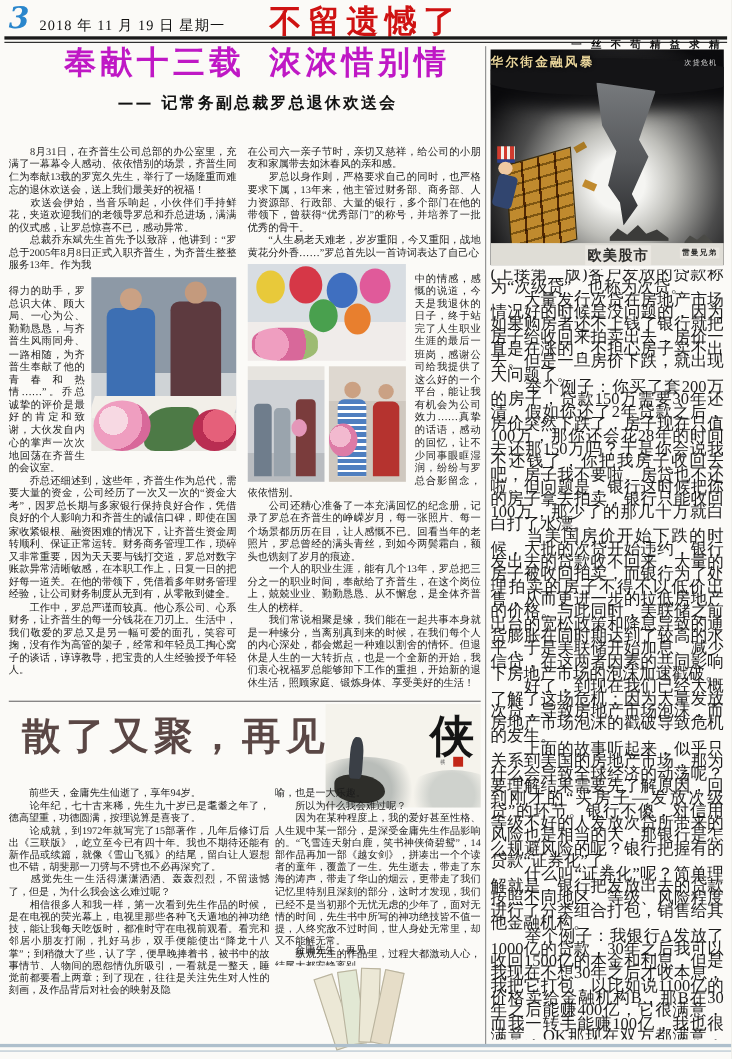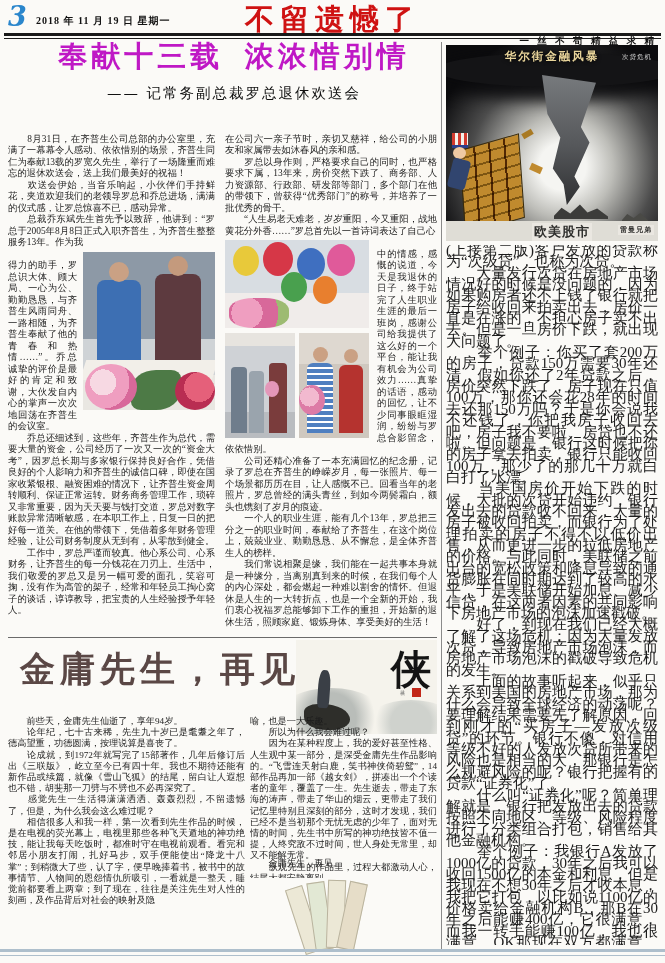--- a/index.html
+++ b/index.html
@@ -3,38 +3,38 @@
 <meta charset="utf-8">
 <style>
   html,body{margin:0;padding:0;background:#e9e7e2;}
   #paper{position:relative;width:665px;height:963px;background:#fbfaf7;margin:0 auto;
          font-family:"Liberation Serif","DejaVu Serif",serif;overflow:hidden;}
   .abs{position:absolute;}
 
   
   #page-no{left:8px;top:2px;font-family:"DejaVu Serif",serif;font-style:italic;font-weight:bold;
            font-size:27px;line-height:30px;}
-  #hdr-date{left:36px;top:14px;font-size:10px;font-weight:bold;letter-spacing:1px;color:#111;}
+  #hdr-date{left:36px;top:14px;font-size:13px;font-weight:normal;letter-spacing:1px;color:#111;}
   #masthead{left:0;top:0px;width:665px;text-align:center;font-family:"DejaVu Sans",sans-serif;
             font-weight:900;font-size:29px;letter-spacing:6px;}
   #hdr-motto{right:8px;top:15px;font-size:9.5px;font-weight:bold;letter-spacing:3px;color:#111;margin-top:20px;}
   .hdr-rule-thick{left:4px;top:33px;width:657px;height:3px;background:#1a1a1a;}
   .hdr-rule-thin{left:4px;top:38px;width:657px;height:1px;background:#1a1a1a;}
 
   
   .body-text{font-size:9.4px;line-height:11.5px;text-align:justify;color:#1c1c1c;
              white-space:pre-line;overflow:hidden;}
   .jy-text{font-size:9.2px;line-height:11.2px;}
   .fin-text{font-size:15px;line-height:11.35px;}
 
   
   #ret-headline{left:30px;top:42px;width:408px;text-align:center;font-family:Liberation Mono, monospace;
                 font-weight:900;font-size:29px;letter-spacing:4px;line-height:34px;}
   #ret-subtitle{left:30px;top:84px;width:408px;text-align:center;font-family:"DejaVu Sans",sans-serif;
-                font-weight:normal;font-size:14.5px;letter-spacing:2px;color:#111;}
+                font-weight:bold;font-size:14.5px;letter-spacing:2px;color:#111;}
   #ret-byline{left:200px;top:104px;width:232px;text-align:right;font-size:9.5px;font-weight:bold;color:#111;}
   #ret-col1{left:8px;top:122px;width:207px;height:512px;}
   #ret-col2{left:225px;top:122px;width:212px;height:512px;}
 
   .floatA{float:right;width:132px;height:158px;margin:3px 0 4px 6px;position:relative;overflow:hidden;
           background:linear-gradient(180deg,#8d99a6 0 55%,#cfd3d6 55% 78%,#e9e7e2 78% 100%);}
   .floatB{float:left;width:144px;height:198px;margin:3px 8px 3px 0;position:relative;}
 
   
   .pA-man1{left:14px;top:28px;width:44px;height:86px;background:#3d6fb3;border-radius:8px 8px 0 0;}
@@ -105,21 +105,21 @@
              font-weight:bold;color:#222;letter-spacing:1px;}
   .sig-seal{left:50px;top:84px;width:8px;height:8px;position:absolute;background:#c22718;}
 
   
   #v-rule{left:441px;top:42px;width:1px;height:908px;background:#8a8a8a;}
   #cartoon{left:446px;top:45px;width:212px;height:196px;background:
            radial-gradient(circle at 55% 62%,#f5f5f2 0 14%,#bdbdb8 30%,#4c4c4c 55%,#0c0c0e 80%);
            overflow:hidden;}
   .ct-cloud{left:-10px;top:8px;width:240px;height:34px;position:absolute;border-radius:50%;
             background:#141416;box-shadow:0 6px 14px 8px rgba(10,10,12,.9);}
-  .ct-title{left:0;top:4px;width:212px;position:absolute;text-align:center;
+  .ct-title{left:0;top:4px;width:212px;position:absolute;
             font-family:Liberation Mono, monospace;font-weight:bold;font-size:11.5px;
             letter-spacing:2px;color:#e8d49a;text-shadow:0 0 4px #000;}
   .ct-sub{right:6px;top:8px;position:absolute;font-size:6.5px;color:#d8d8d8;letter-spacing:1px;}
   .ct-tornado{left:96px;top:30px;width:54px;height:130px;position:absolute;
               background:linear-gradient(180deg,#777a7d 0,#55575a 55%,#2f3032 100%);
               clip-path:polygon(0 0,100% 6%,72% 40%,88% 52%,60% 78%,70% 86%,46% 100%,40% 84%,20% 72%,34% 48%,10% 30%);}
   .ct-wall{left:16px;top:96px;width:58px;height:84px;position:absolute;transform:skewY(-12deg) rotate(-4deg);
            background:repeating-linear-gradient(0deg,#c08a2e 0 9px,#7d5512 9px 11px),
                       repeating-linear-gradient(90deg,rgba(0,0,0,0) 0 13px,#6b4a10 13px 15px);
            background-blend-mode:multiply;border:1px solid #3a2a08;}
@@ -174,21 +174,21 @@
       <span class="abs pA-flow1"></span>
       <span class="abs pA-flow2"></span>
     </span>
     <span>得力的助手，罗总识大体、顾大局、一心为公、勤勤恳恳，与齐普生风雨同舟、一路相随，为齐普生奉献了他的青春和热情……”。乔总诚挚的评价是最好的肯定和致谢，大伙发自内心的掌声一次次地回荡在齐普生的会议室。
 　　乔总还细述到，这些年，齐普生作为总代，需要大量的资金，公司经历了一次又一次的“资金大考”，因罗总长期与多家银行保持良好合作，凭借良好的个人影响力和齐普生的诚信口碑，即使在国家收紧银根、融资困难的情况下，让齐普生资金周转顺利、保证正常运转。财务商务管理工作，琐碎又非常重要，因为天天要与钱打交道，罗总对数字账款异常清晰敏感，在本职工作上，日复一日的把好每一道关。在他的带领下，凭借着多年财务管理经验，让公司财务制度从无到有，从零散到健全。
 　　工作中，罗总严谨而较真。他心系公司、心系财务，让齐普生的每一分钱花在刀刃上。生活中，我们敬爱的罗总又是另一幅可爱的面孔，笑容可掬，没有作为高管的架子，经常和年轻员工掏心窝子的谈话，谆谆教导，把宝贵的人生经验授予年轻人。</span>
   </div>
 
   <div class="abs body-text" id="ret-col2">
     <span>在公司六一亲子节时，亲切又慈祥，给公司的小朋友和家属带去如沐春风的亲和感。
-　　罗总以身作则，严格要求自己的同时，也严格要求下属，13年来，房价突然下跌了、商务部、人力资源部、行政部、研发部等部门，多个部门在他的带领下，曾获得“优秀部门”的称号，并培养了一批优秀的骨干。
+　　罗总以身作则，严格要求自己的同时，也严格要求下属，13年来，他主管过财务部、商务部、人力资源部、行政部、大量的银行，多个部门在他的带领下，曾获得“优秀部门”的称号，并培养了一批优秀的骨干。
 　　“人生易老天难老，岁岁重阳，今又重阳，战地黄花分外香……”罗总首先以一首诗词表达了自己心</span>
     <span class="floatB">
       <span class="pB-balloons">
         <span class="bal" style="left:8px;top:6px;width:26px;height:30px;background:#e8c93a;"></span>
         <span class="bal" style="left:38px;top:2px;width:30px;height:34px;background:#d63747;"></span>
         <span class="bal" style="left:72px;top:8px;width:28px;height:32px;background:#3f6fc0;"></span>
         <span class="bal" style="left:102px;top:4px;width:28px;height:32px;background:#e05a9a;"></span>
         <span class="bal" style="left:56px;top:32px;width:26px;height:30px;background:#49a04e;"></span>
         <span class="bal" style="left:88px;top:36px;width:24px;height:28px;background:#e87f2e;"></span>
         <span class="pB-roses"></span>
@@ -208,21 +208,21 @@
       </span>
     </span>
     <span>中的情感，感慨的说道，今天是我退休的日子，终于站完了人生职业生涯的最后一班岗，感谢公司给我提供了这么好的一个平台，能让我有机会为公司效力……真挚的话语，感动的回忆，让不少同事眼眶湿润，纷纷与罗总合影留念，依依惜别。
 　　公司还精心准备了一本充满回忆的纪念册，记录了罗总在齐普生的峥嵘岁月，每一张照片、每一个场景都历历在目，让人感慨不已。回看当年的老照片，罗总曾经的满头青丝，到如今两鬓霜白，额头也镌刻了岁月的痕迹。
 　　一个人的职业生涯，能有几个13年，罗总把三分之一的职业时间，奉献给了齐普生，在这个岗位上，兢兢业业、勤勤恳恳、从不懈怠，是全体齐普生人的榜样。
 　　我们常说相聚是缘，我们能在一起共事本身就是一种缘分，当离别真到来的时候，在我们每个人的内心深处，都会燃起一种难以割舍的情怀。但退休是人生的一大转折点，也是一个全新的开始，我们衷心祝福罗总能够卸下工作的重担，开始新的退休生活，照顾家庭、锻炼身体、享受美好的生活！</span>
   </div>
 
   <div class="abs" id="mid-rule"></div>
 
-  <div class="abs" id="jy-headline" style="color: rgb(90, 71, 69);">金庸先生，再见</div>
+  <div class="abs" id="jy-headline" style="color: rgb(90, 71, 69);">散了又聚，再见</div>
 
   <div class="abs" id="xia">
     <span class="xia-mist1"></span>
     <span class="xia-mist2"></span>
     <span class="xia-rock"></span>
     <span class="xia-figure"></span>
     <span class="xia-char">侠</span>
     <span class="xia-seal"></span>
     <span class="xia-vtext">武侠</span>
   </div>

